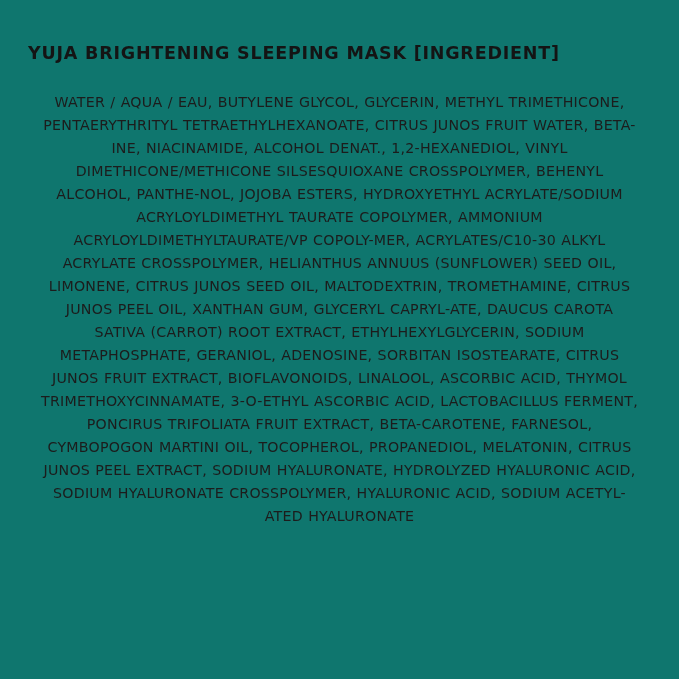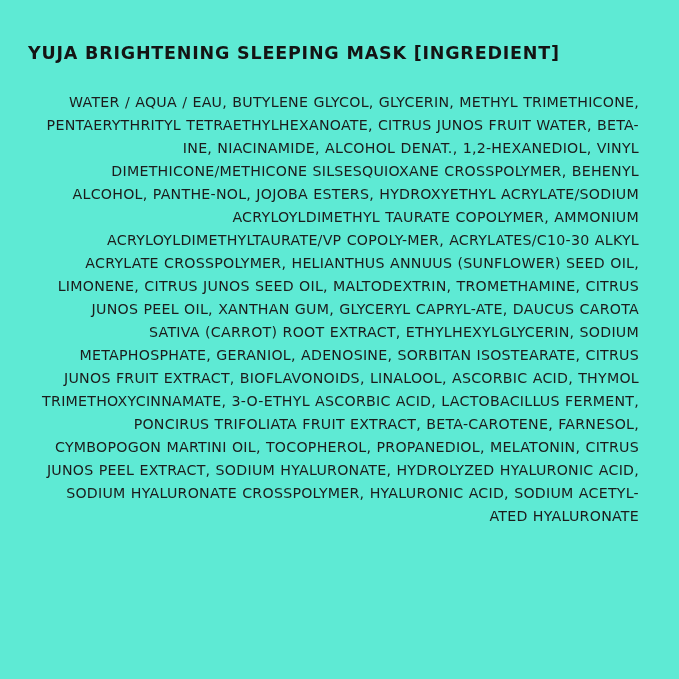--- a/index.html
+++ b/index.html
@@ -12,38 +12,38 @@
     background: #fbf6e6;
     font-family: "DejaVu Sans", sans-serif;
     color: #1a1a1a;
     overflow: hidden;
   }
   .page {
     width: 679px;
     height: 679px;
     box-sizing: border-box;
     padding: 42px 28px 0 28px;
-    background: #5eead4;
+    background: #0f766e;
   }
   .title {
     font-size: 17.5px;
     font-weight: bold;
     letter-spacing: 0.8px;
     line-height: 1.3;
     margin: 0 0 26px 0;
     color: #141414;
     white-space: nowrap;
   }
   .body-text {
     font-size: 14.2px;
     letter-spacing: 0.25px;
     line-height: 1.62;
     color: #1c1c1c;
     margin: 12px;
-    text-align: right;
+    text-align: center;
     max-width: 622px;
     word-spacing: 0.5px;
   }
 </style>
 </head>
 <body>
 
 <div class="page">
   <h1 class="title">YUJA BRIGHTENING SLEEPING MASK [INGREDIENT]</h1>
   <p class="body-text">WATER / AQUA / EAU, BUTYLENE GLYCOL, GLYCERIN, METHYL TRIMETHICONE, PENTAERYTHRITYL TETRAETHYLHEXANOATE, CITRUS JUNOS FRUIT WATER, BETA-INE, NIACINAMIDE, ALCOHOL DENAT., 1,2-HEXANEDIOL, VINYL DIMETHICONE/METHICONE SILSESQUIOXANE CROSSPOLYMER, BEHENYL ALCOHOL, PANTHE-NOL, JOJOBA ESTERS, HYDROXYETHYL ACRYLATE/SODIUM ACRYLOYLDIMETHYL TAURATE COPOLYMER, AMMONIUM ACRYLOYLDIMETHYLTAURATE/VP COPOLY-MER, ACRYLATES/C10-30 ALKYL ACRYLATE CROSSPOLYMER, HELIANTHUS ANNUUS (SUNFLOWER) SEED OIL, LIMONENE, CITRUS JUNOS SEED OIL, MALTODEXTRIN, TROMETHAMINE, CITRUS JUNOS PEEL OIL, XANTHAN GUM, GLYCERYL CAPRYL-ATE, DAUCUS CAROTA SATIVA (CARROT) ROOT EXTRACT, ETHYLHEXYLGLYCERIN, SODIUM METAPHOSPHATE, GERANIOL, ADENOSINE, SORBITAN ISOSTEARATE, CITRUS JUNOS FRUIT EXTRACT, BIOFLAVONOIDS, LINALOOL, ASCORBIC ACID, THYMOL TRIMETHOXYCINNAMATE, 3-O-ETHYL ASCORBIC ACID, LACTOBACILLUS FERMENT, PONCIRUS TRIFOLIATA FRUIT EXTRACT, BETA-CAROTENE, FARNESOL, CYMBOPOGON MARTINI OIL, TOCOPHEROL, PROPANEDIOL, MELATONIN, CITRUS JUNOS PEEL EXTRACT, SODIUM HYALURONATE, HYDROLYZED HYALURONIC ACID, SODIUM HYALURONATE CROSSPOLYMER, HYALURONIC ACID, SODIUM ACETYL-ATED HYALURONATE</p>

